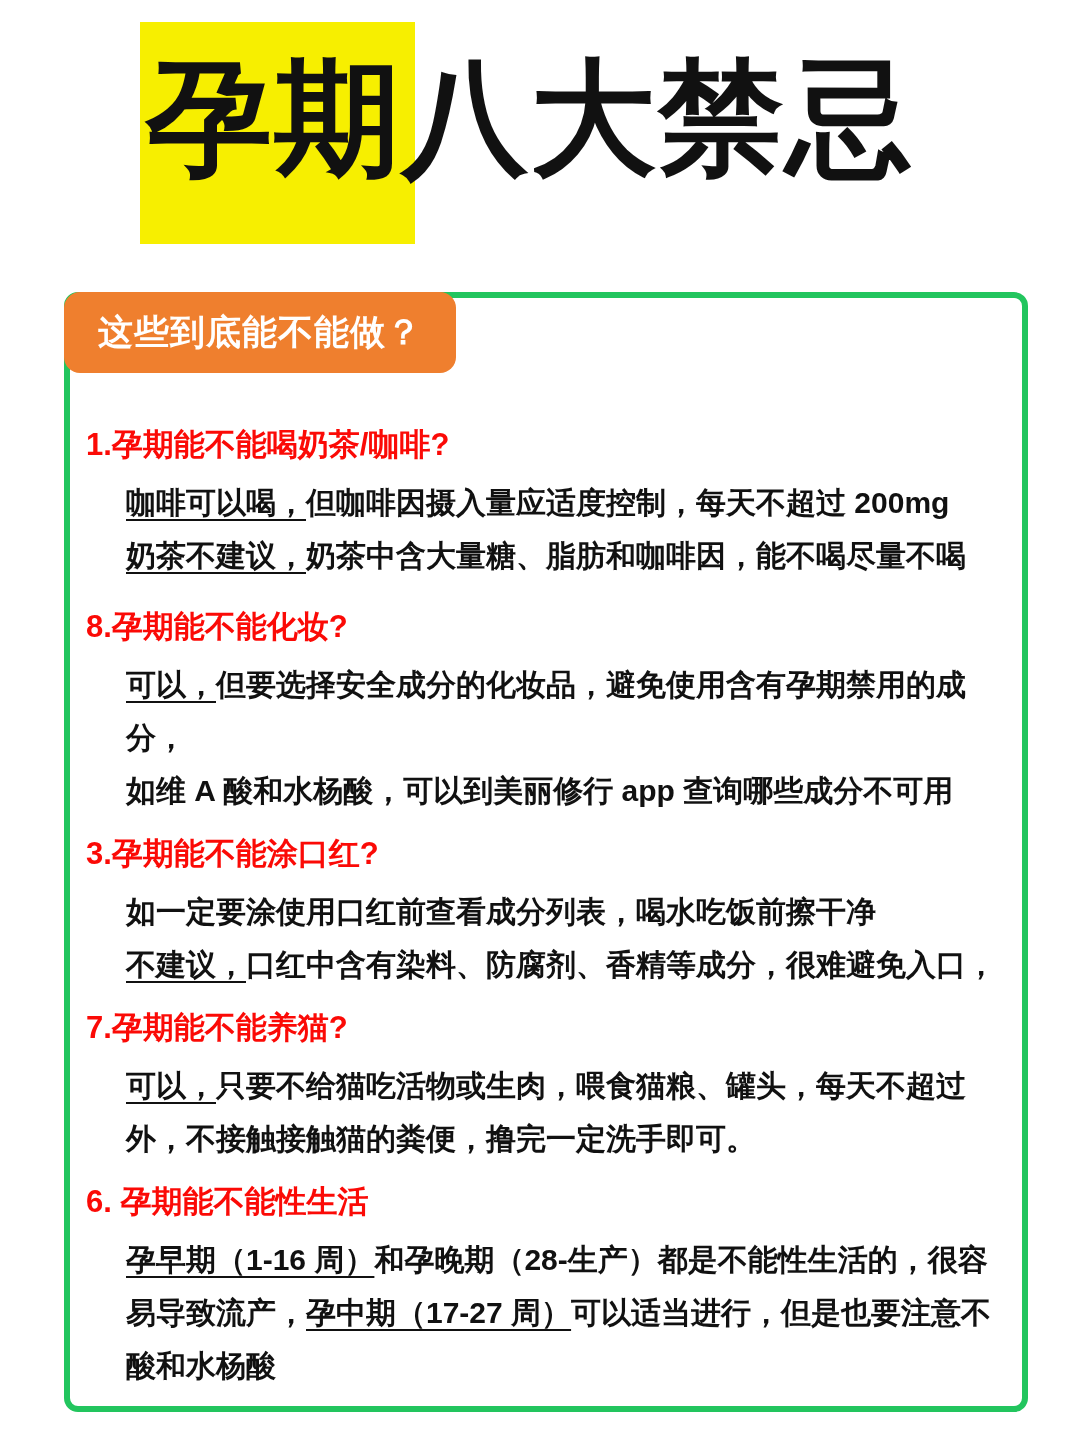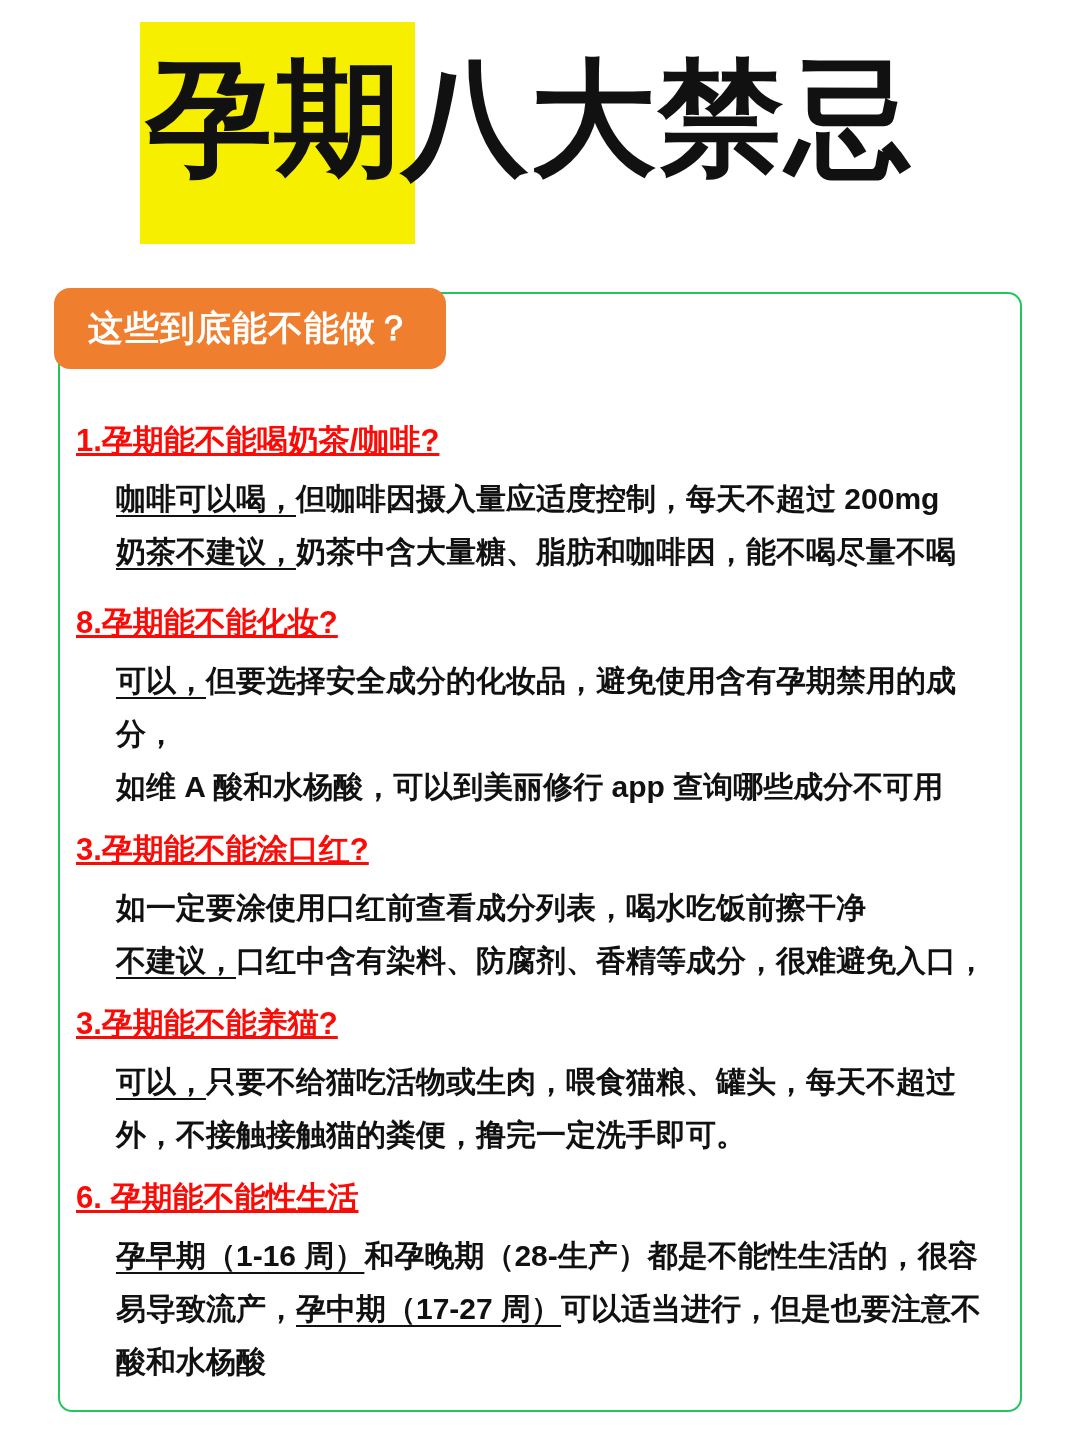--- a/index.html
+++ b/index.html
@@ -42,25 +42,25 @@
     font-weight: 900;
     letter-spacing: 2px;
     color: #111111;
     white-space: nowrap;
     font-family: "DejaVu Sans", "Liberation Sans", sans-serif;
   }
 
   
   .card {
     position: absolute;
-    left: 58px;
+    left: 64px;
     top: 292px;
     width: 964px;
     height: 1120px;
-    border: 2px solid #22c55e;
+    border: 6px solid #22c55e;
     border-radius: 14px;
     box-sizing: border-box;
   }
   .card-tag {
     position: absolute;
     left: -6px;
     top: -6px;
     background: #ef7f2e;
     color: #ffffff;
     font-size: 35px;
@@ -78,21 +78,20 @@
     right: 16px;
   }
 
   .q {
     color: #fb0a06;
     font-size: 31px;
     font-weight: bold;
     margin: 0 0 4px 0;
     padding: 10px 0 6px 0;
     letter-spacing: 0px;
-    text-decoration: underline;
   }
   .a {
     color: #111111;
     font-size: 30px;
     font-weight: bold;
     line-height: 53px;
     margin: 0;
     letter-spacing: 0px;
     padding-left: 40px;
   }
@@ -137,21 +136,21 @@
 
       <div class="qa-item">
         <p class="q">3.孕期能不能涂口红?</p>
         <p class="a"><span>如一定要涂使用口红前查看成分列表，喝水吃饭前擦干净</span></p>
         <p class="a"><span class="u">不建议，</span><span>口红中含有染料、防腐剂、香精等成分，很难避免入口，</span></p>
       </div>
 
       <div class="gap-sm"></div>
 
       <div class="qa-item">
-        <p class="q">3.孕期能不能养猫?</p>
+        <p class="q">7.孕期能不能养猫?</p>
         <p class="a"><span class="u">可以，</span><span>只要不给猫吃活物或生肉，喂食猫粮、罐头，每天不超过</span></p>
         <p class="a"><span>外，不接触接触猫的粪便，撸完一定洗手即可。</span></p>
       </div>
 
       <div class="gap-sm"></div>
 
       <div class="qa-item">
         <p class="q">6. 孕期能不能性生活</p>
         <p class="a"><span class="u">孕早期（1-16 周）</span><span>和孕晚期（28-生产）都是不能性生活的，很容</span></p>
         <p class="a"><span>易导致流产，</span><span class="u">孕中期（17-27 周）</span><span>可以适当进行，但是也要注意不</span></p>

